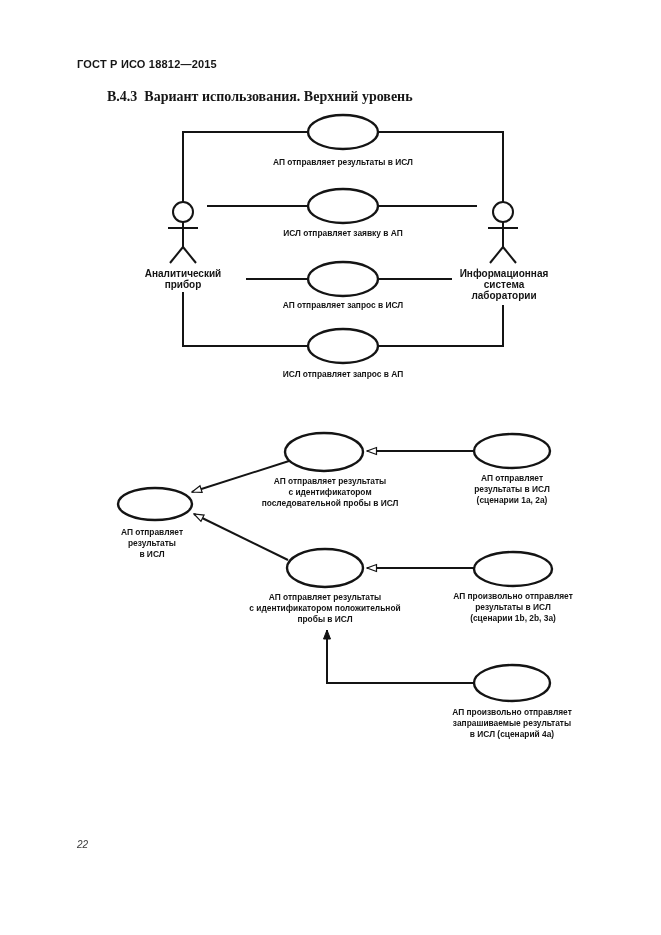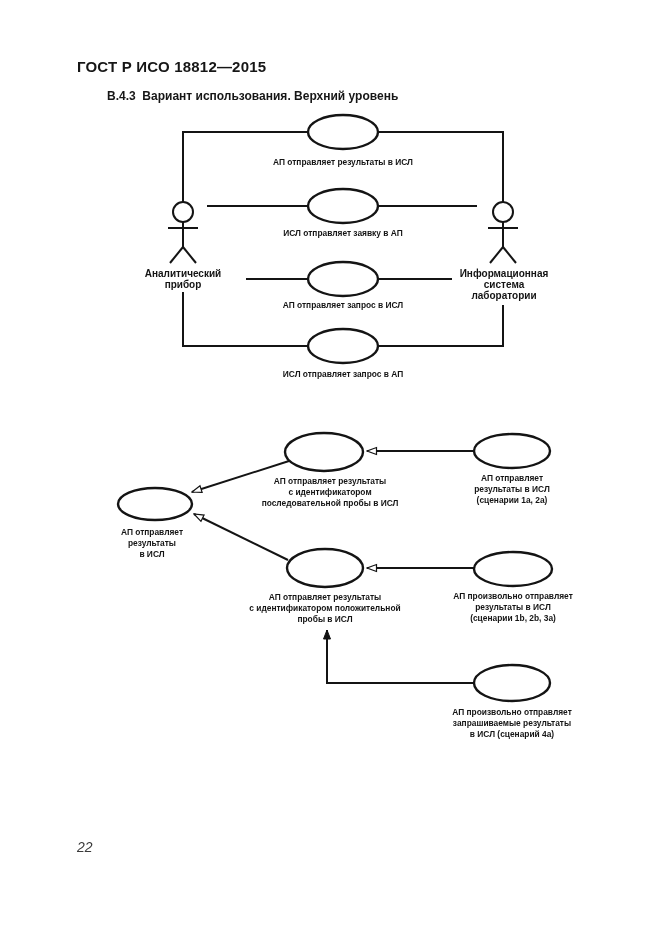--- a/index.html
+++ b/index.html
@@ -15,38 +15,39 @@
     position: relative;
     width: 661px;
     height: 935px;
     background: #ffffff;
     color: #161616;
   }
   .doc-header {
     position: absolute;
     left: 77px;
     top: 58px;
-    font-size: 15px;
+    font-size: 11px;
     font-weight: bold;
     letter-spacing: 0.2px;
     white-space: pre;
   }
   .section-heading {
     position: absolute;
-    font-size: 12px;
+    font-size: 14px;
     font-weight: bold;
     white-space: pre;
+    font-family: Liberation Serif, serif;
   }
   .heading-b43 { left: 107px; top: 89px; }
   .heading-b44 { left: 107px; top: 406px; }
   .page-number {
     position: absolute;
     left: 77px;
     top: 839px;
-    font-size: 14px;
+    font-size: 10px;
     font-style: italic;
     color: #3a3a3a;
   }
   svg.diagram-canvas {
     position: absolute;
     left: 0;
     top: 0;
   }
   svg text {
     font-family: "Liberation Sans", sans-serif;

